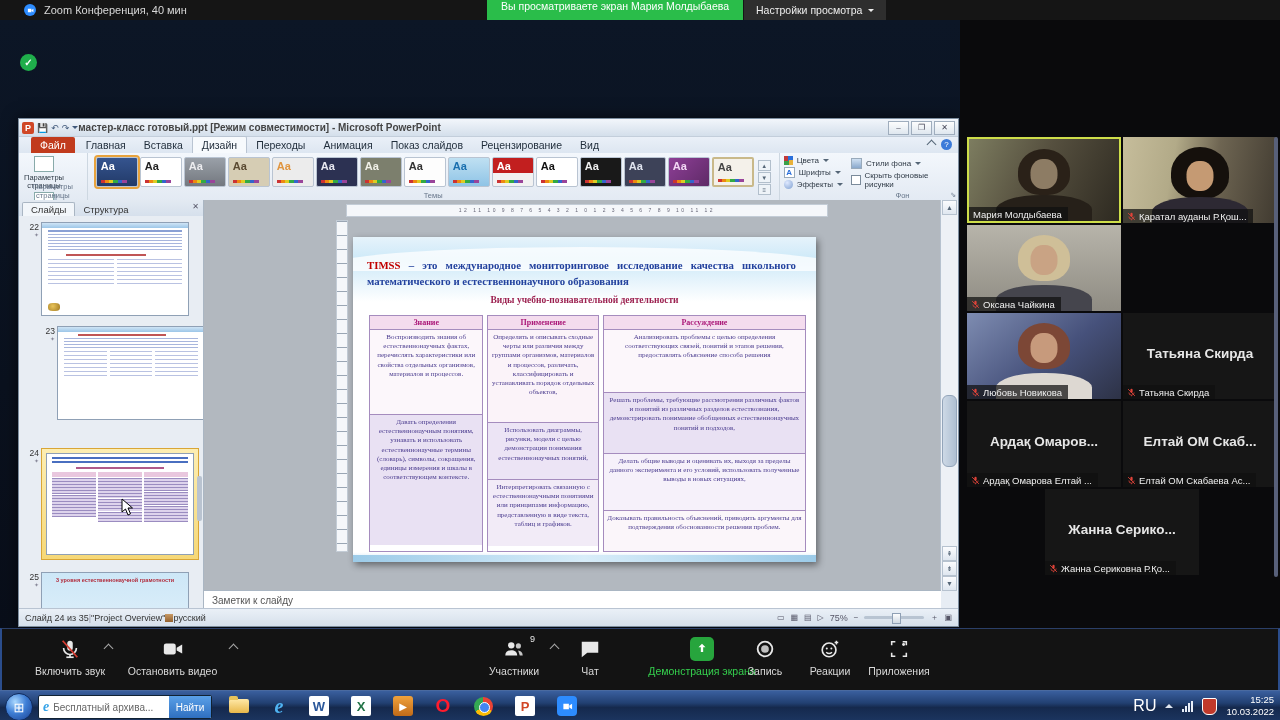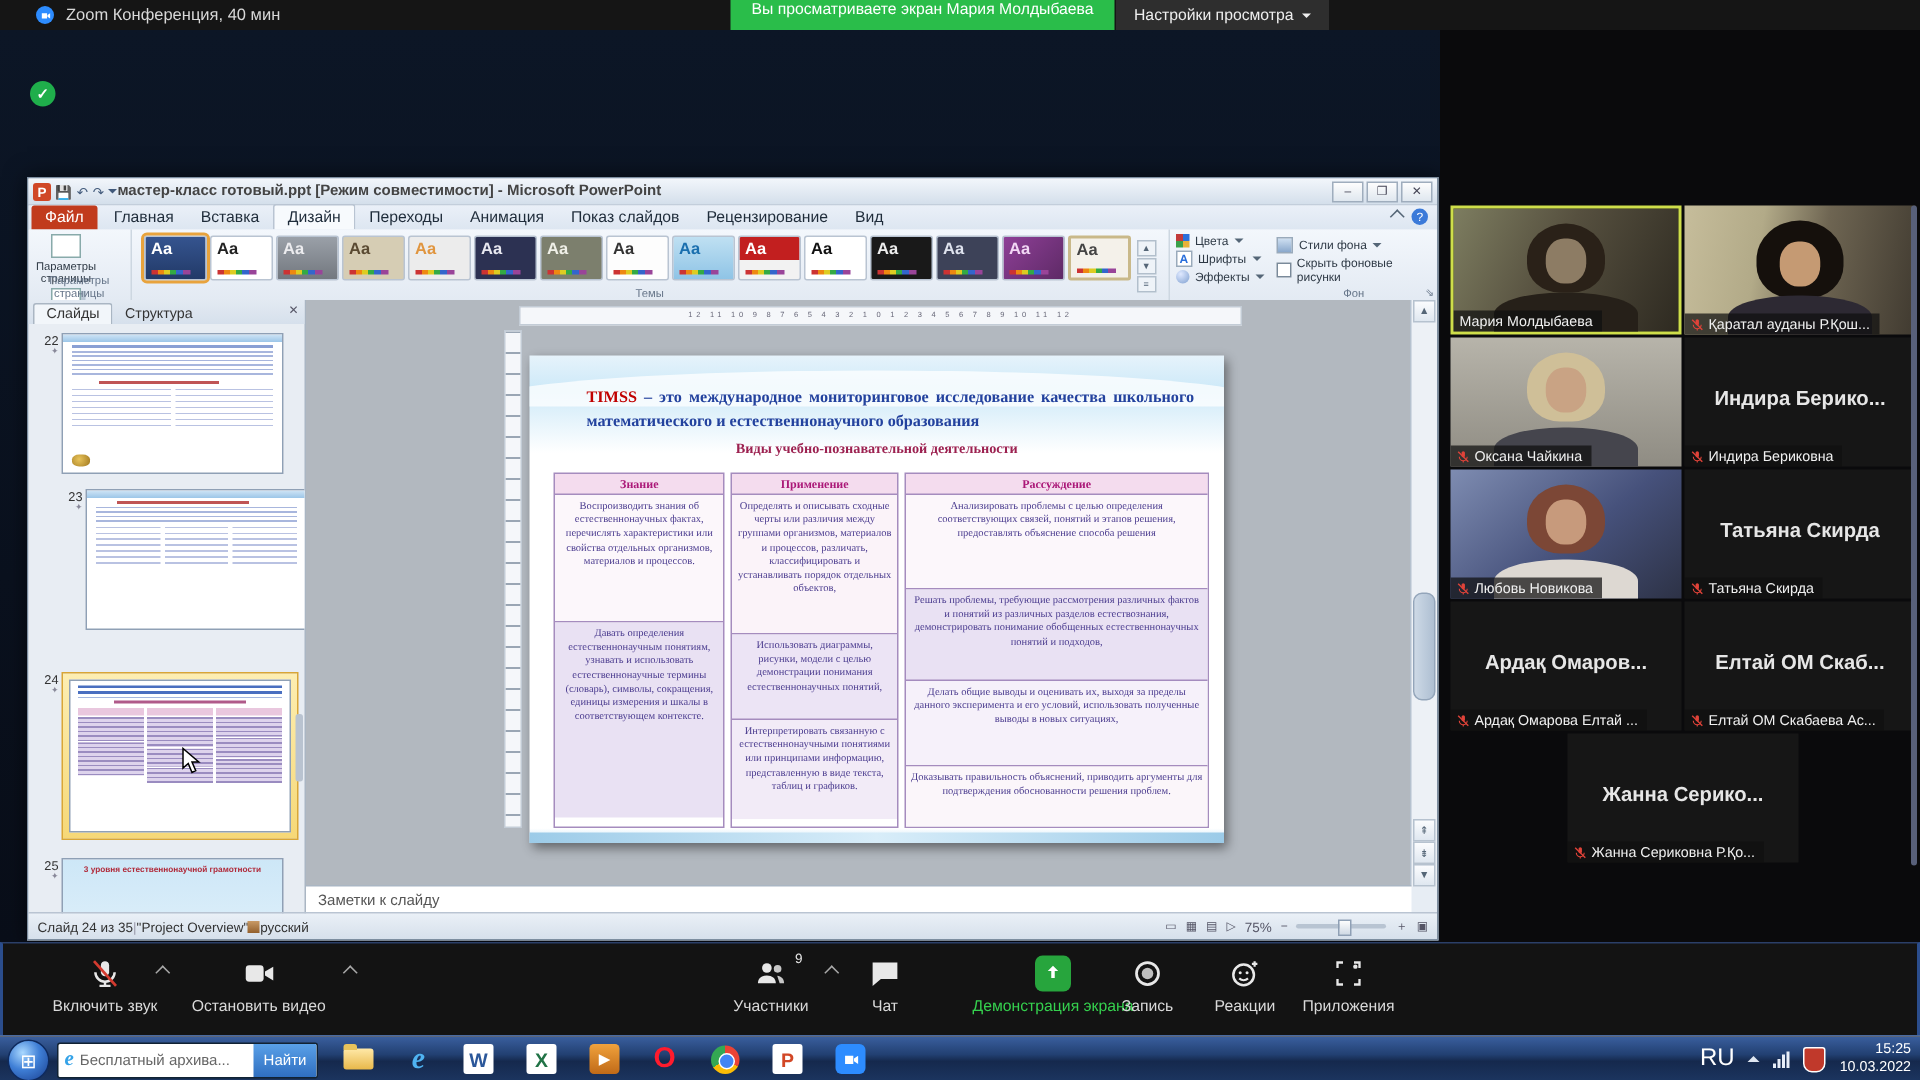--- a/index.html
+++ b/index.html
@@ -37,21 +37,21 @@
   .pp-titlebar{height:17px;background:linear-gradient(#f2f6fb,#d4dfeb);display:flex;align-items:center;
                border-bottom:1px solid #c3cedb;padding:0 3px;}
   .qat{display:flex;align-items:center;gap:3px;}
   .pp-logo{width:12px;height:12px;background:#d04726;color:#fff;font-size:9px;font-weight:bold;
            display:flex;align-items:center;justify-content:center;border-radius:2px;}
   .qicon{font-size:9px;color:#41597a;}
   .pp-title{flex:1;text-align:left;font-size:10px;color:#444;white-space:nowrap;overflow:hidden;font-weight:bold;}
   .winbtn{width:19px;height:12px;border:1px solid #9fadbd;background:linear-gradient(#fdfdfd,#dfe7ef);
           font-size:8px;color:#445;display:flex;align-items:center;justify-content:center;margin-left:2px;}
   .pp-tabs{height:16px;display:flex;align-items:flex-end;background:linear-gradient(#eaf0f8,#dde6f1);
-           padding-left:2px;position:relative;}
+           padding-left:12px;position:relative;}
   .tab{padding:2px 9px 2px;font-size:10.5px;color:#1f2c3a;}
   .tab.file{background:#c13b1d;color:#fff;border-radius:2px 2px 0 0;margin-right:2px;}
   .tab.active{background:#f7fafd;border:1px solid #b9c4d2;border-bottom:none;border-radius:2px 2px 0 0;}
   .tab-right{position:absolute;right:6px;top:2px;display:flex;gap:6px;align-items:center;}
   .help-dot{width:11px;height:11px;border-radius:50%;background:#3b7ad9;color:#fff;font-size:8px;
             display:flex;align-items:center;justify-content:center;}
   .ribbon{height:47px;background:linear-gradient(#f3f7fc,#e3eaf3);border-bottom:1px solid #b9c4d2;
           display:flex;position:relative;}
   .rgroup{position:relative;border-right:1px solid #cdd7e1;padding:2px 4px 10px;}
   .rgroup-label{position:absolute;bottom:0;left:0;right:0;text-align:center;font-size:7.5px;color:#67768a;}
@@ -140,21 +140,21 @@
            line-height:11px;white-space:nowrap;overflow:hidden;}
   .v-ruler{position:absolute;left:132px;top:20px;width:10px;height:330px;background:#f5f7fa;
            border:1px solid #c3ccd6;
            background-image:repeating-linear-gradient(180deg,#9aa6b4 0 1px,transparent 1px 14px);}
   .slide{position:absolute;left:149px;top:37px;width:463px;height:325px;
          background:linear-gradient(180deg,#e6f3fb 0%,#cde9f8 7%,#ffffff 20%,#ffffff 97%,#bfe0f4 100%);
          box-shadow:2px 3px 7px rgba(0,0,0,.45);}
   .slide-wave{position:absolute;left:0;top:0;width:100%;height:34px;overflow:hidden;}
   .slide-wave::after{content:"";position:absolute;left:-30px;top:10px;width:520px;height:40px;
          border-radius:50%;background:rgba(255,255,255,.75);}
-  .slide-title{position:absolute;left:38px;right:20px;top:20px;
+  .slide-title{position:absolute;left:14px;right:20px;top:20px;
          font-family:"Liberation Serif",serif;font-size:10.8px;font-weight:bold;color:#23429e;
          text-align:justify;line-height:1.5;}
   .slide-title .brand{color:#c00000;}
   .slide-sub{position:absolute;left:0;right:0;top:58px;text-align:center;
          font-family:"Liberation Serif",serif;font-size:9.5px;font-weight:bold;color:#9c2150;}
   .stable{position:absolute;left:16px;top:78px;width:437px;display:flex;gap:4px;
           font-family:"Liberation Serif",serif;}
   .scol{border:1px solid #a58cbe;display:flex;flex-direction:column;}
   .scol.c1{width:114px;} .scol.c2{width:111px;} .scol.c3{width:204px;}
   .sth{background:#f4dcee;color:#ab1878;font-weight:bold;font-size:8px;text-align:center;
@@ -651,32 +651,20 @@
         <svg width="9" height="9" viewBox="0 0 12 12">
             <rect x="4.5" y="1" width="3" height="5.5" rx="1.5" fill="#e04339"></rect>
             <path d="M2.5 6a3.5 3.5 0 0 0 7 0" stroke="#e04339" fill="none"></path>
             <line x1="6" y1="9.5" x2="6" y2="11" stroke="#e04339"></line>
             <line x1="1.5" y1="1.5" x2="10.5" y2="10.5" stroke="#e04339" stroke-width="1.2"></line>
           </svg>
         <span>Оксана Чайкина</span>
       </div>
     </div>
 
-    <div class="tile" style="left:163px;top:205px;">
-      <div class="biglabel">Индира  Берико...</div>
-      <div class="namebar">
-        <svg width="9" height="9" viewBox="0 0 12 12">
-            <rect x="4.5" y="1" width="3" height="5.5" rx="1.5" fill="#e04339"></rect>
-            <path d="M2.5 6a3.5 3.5 0 0 0 7 0" stroke="#e04339" fill="none"></path>
-            <line x1="6" y1="9.5" x2="6" y2="11" stroke="#e04339"></line>
-            <line x1="1.5" y1="1.5" x2="10.5" y2="10.5" stroke="#e04339" stroke-width="1.2"></line>
-          </svg>
-        <span>Индира Бериковна</span>
-      </div>
-    </div>
 
     <div class="tile bg-lyubov" style="left:7px;top:293px;">
       <div class="pers">
           <div class="hair"></div>
           <div class="face"></div>
           <div class="body"></div>
         </div>
       <div class="namebar">
         <svg width="9" height="9" viewBox="0 0 12 12">
             <rect x="4.5" y="1" width="3" height="5.5" rx="1.5" fill="#e04339"></rect>

